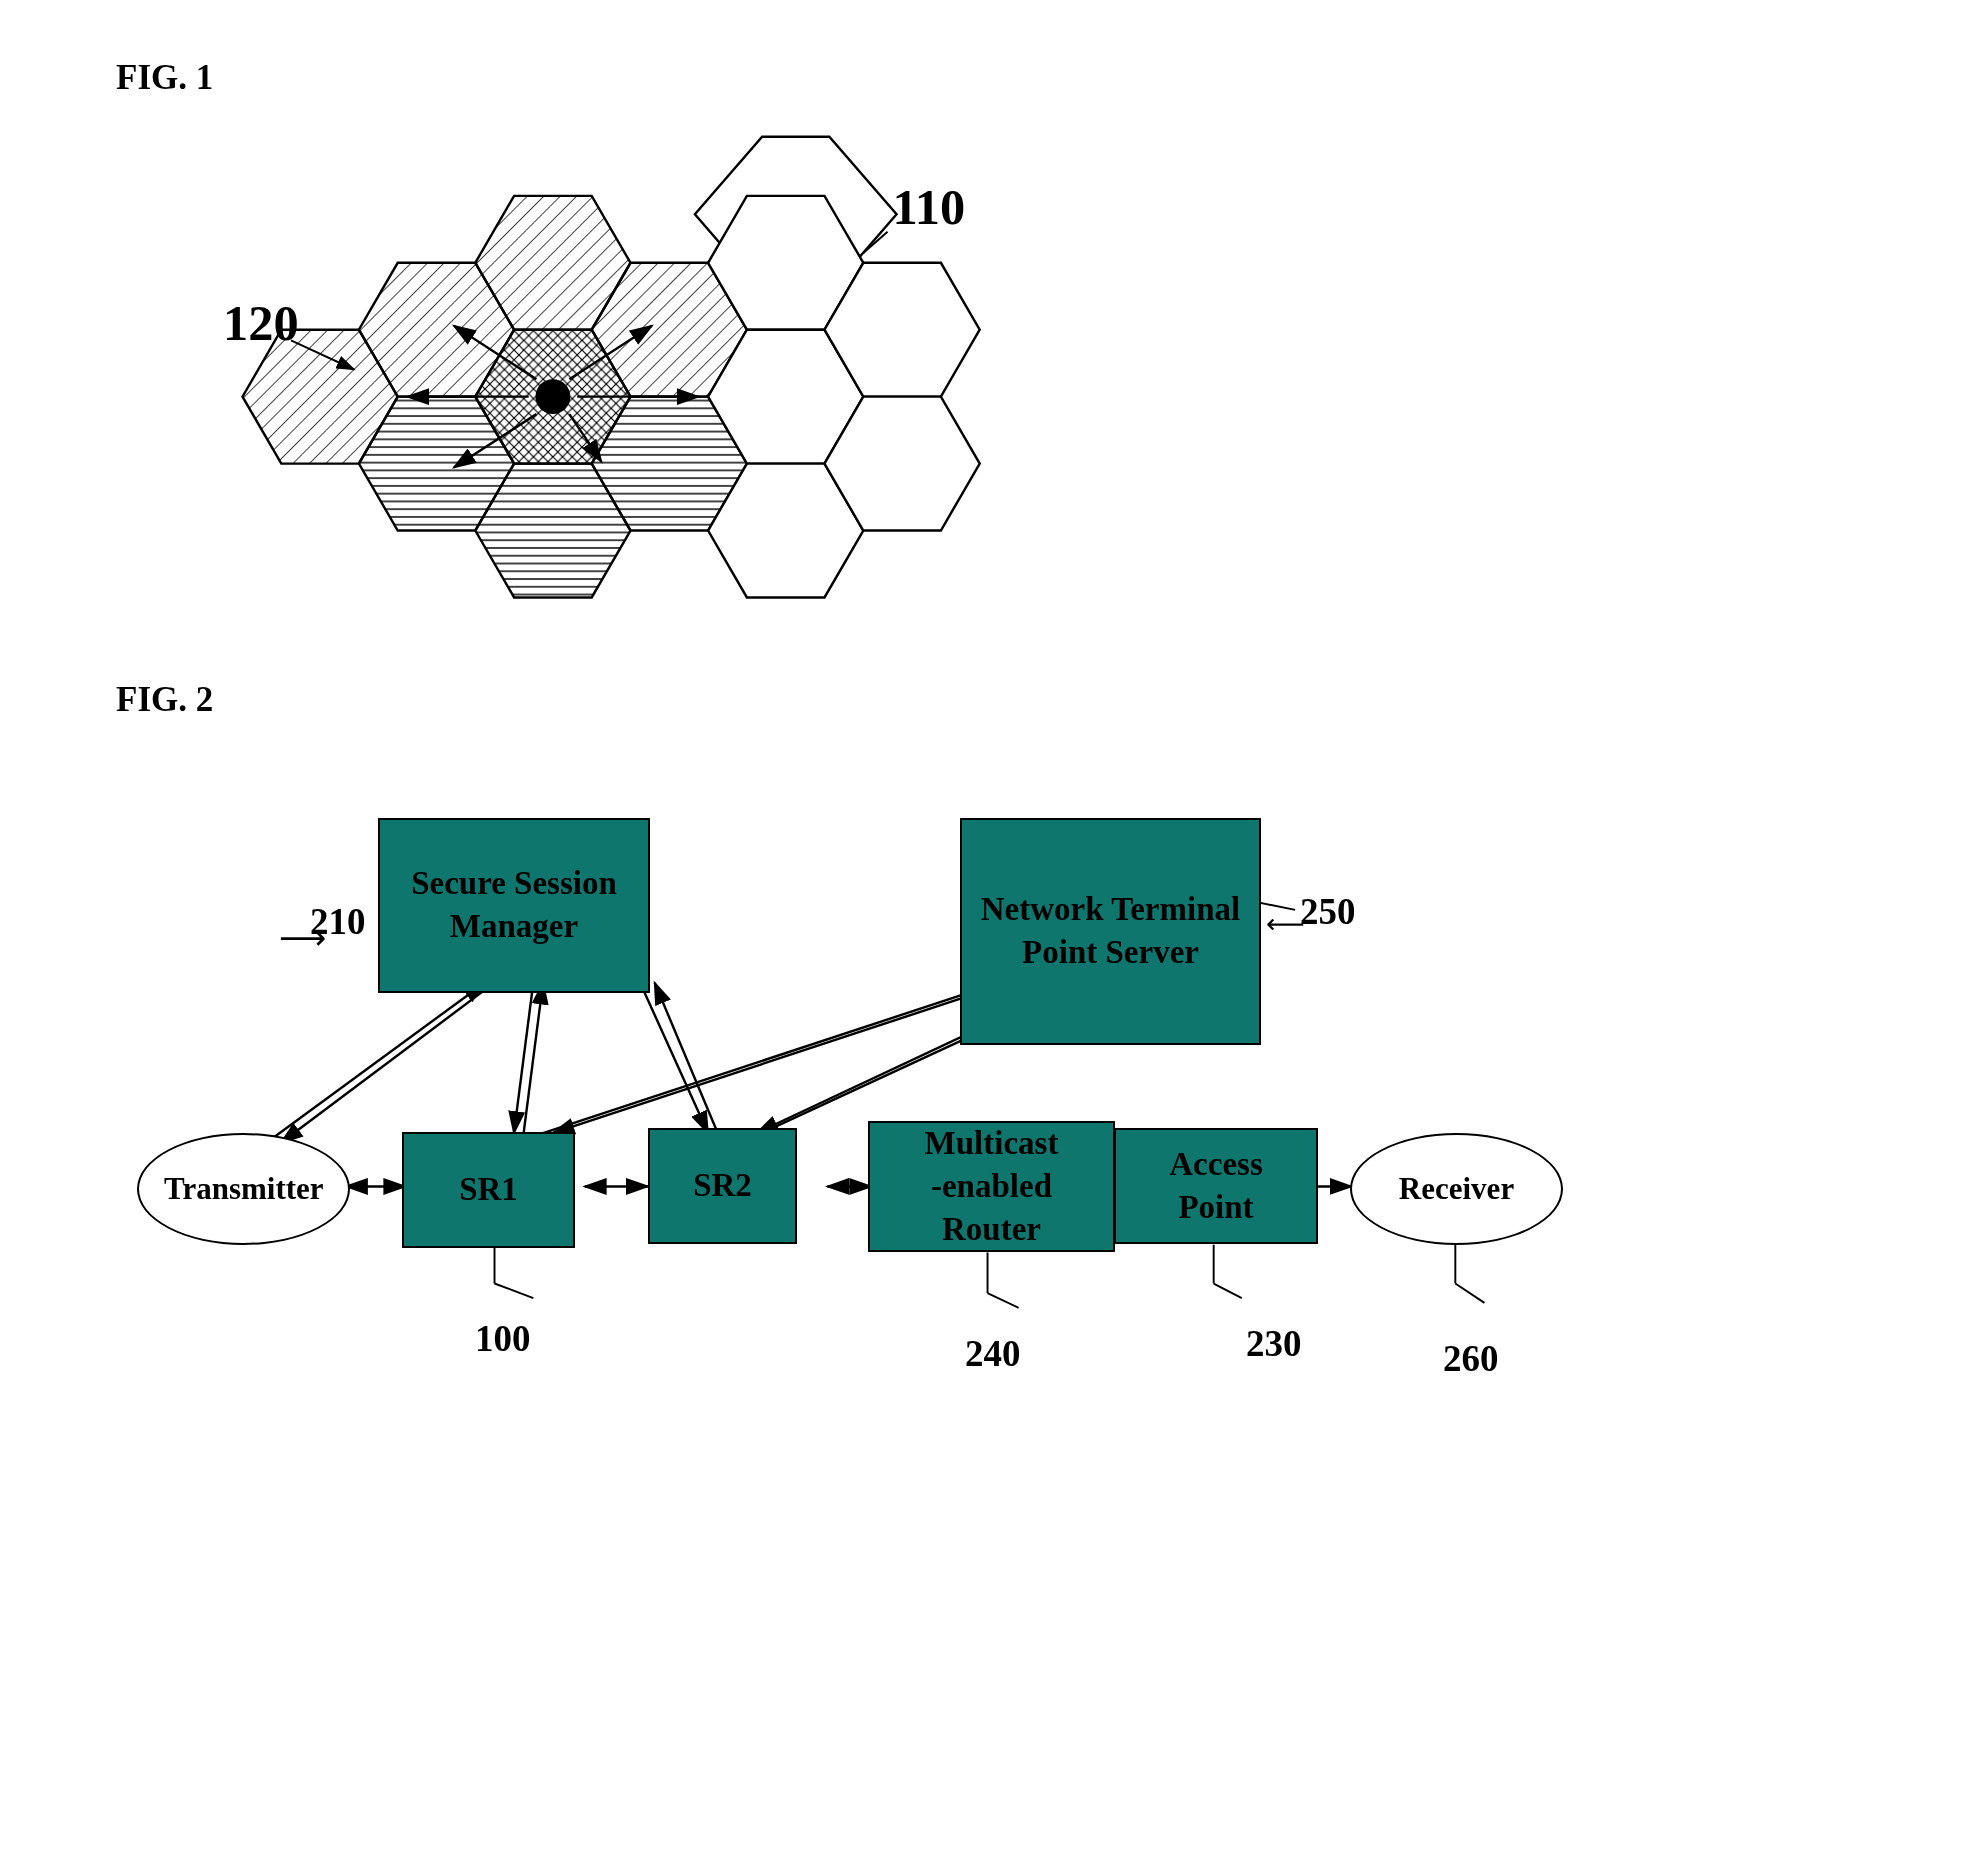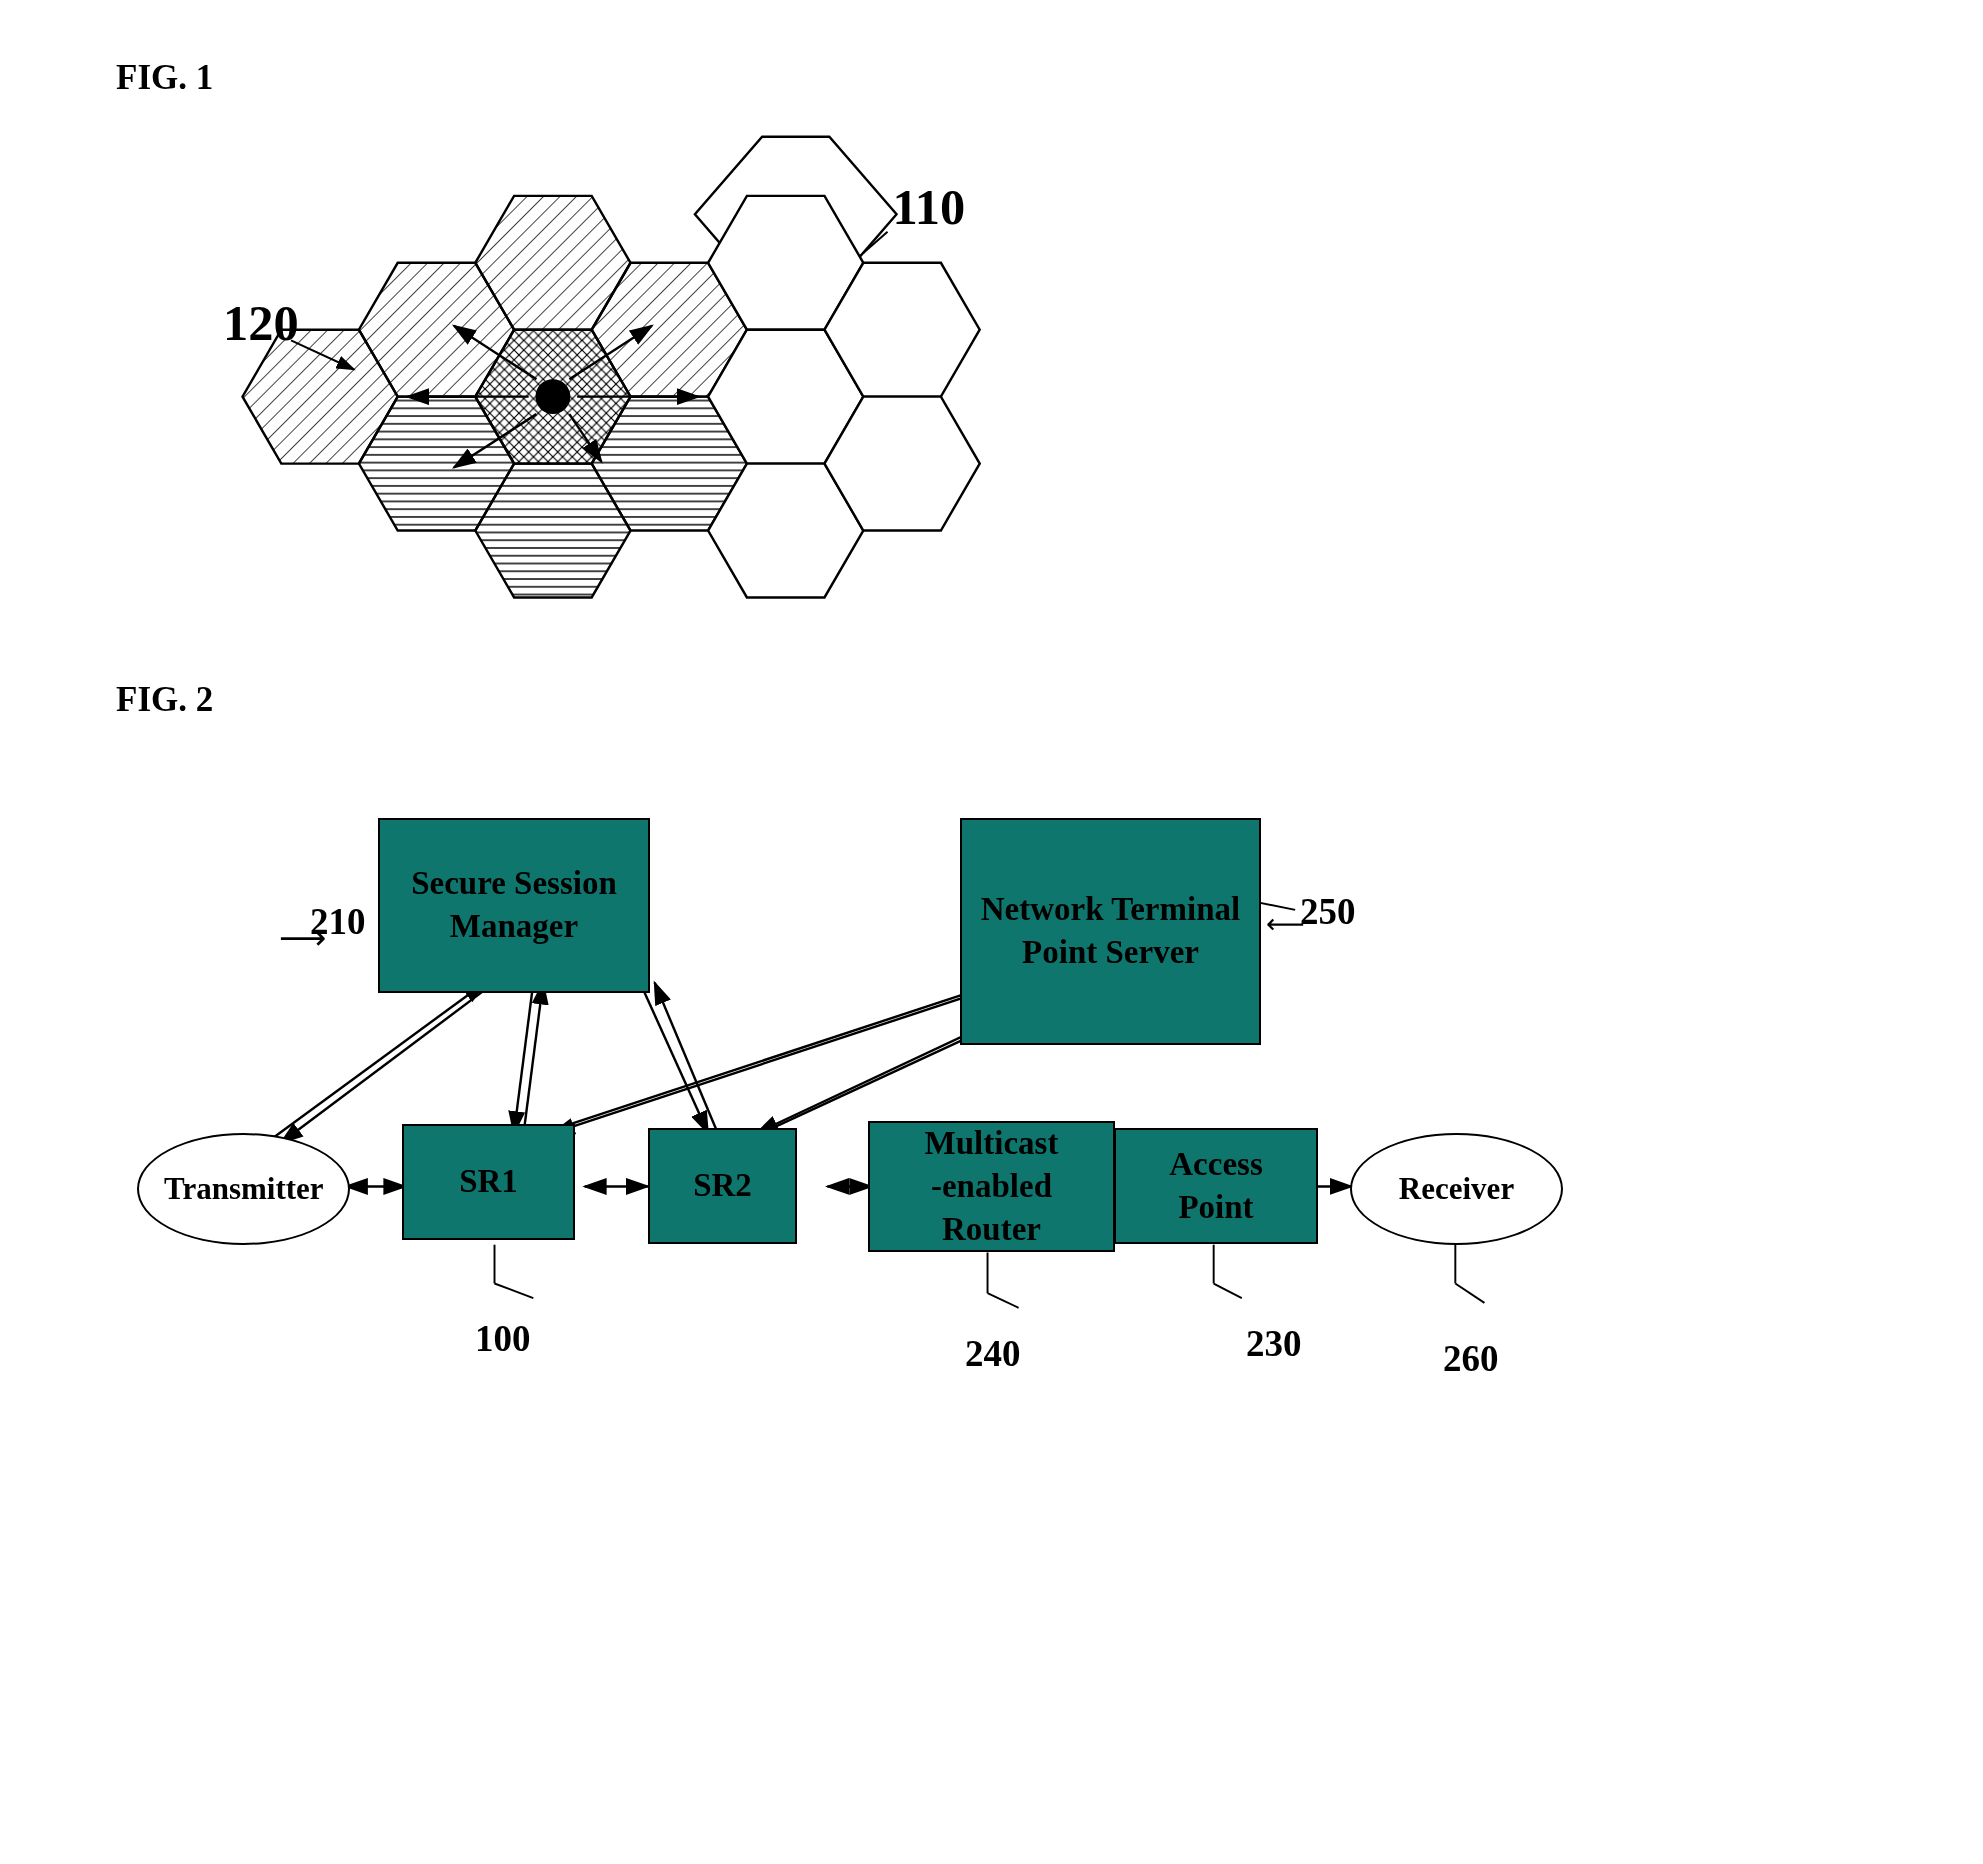--- a/index.html
+++ b/index.html
@@ -238,21 +238,21 @@
     </div>
 
     <div class="box" style="left:844px; top:78px; width:301px; height:227px;">
       <span>Network Terminal<br>Point Server</span>
     </div>
 
     <div class="ellipse" style="left:21.3px; top:393px; width:213px; height:112px;">
       <span>Transmitter</span>
     </div>
 
-    <div class="box" style="left:286px; top:384px; width:173px; height:116px;">
+    <div class="box" style="left:286px; top:392px; width:173px; height:116px;">
       <span>SR1</span>
     </div>
 
     <div class="box" style="left:532px; top:388px; width:149px; height:116px;">
       <span>SR2</span>
     </div>
 
     <div class="box" style="left:752px; top:381px; width:247px; height:131px;">
       <span>Multicast<br>-enabled<br>Router</span>
     </div>

